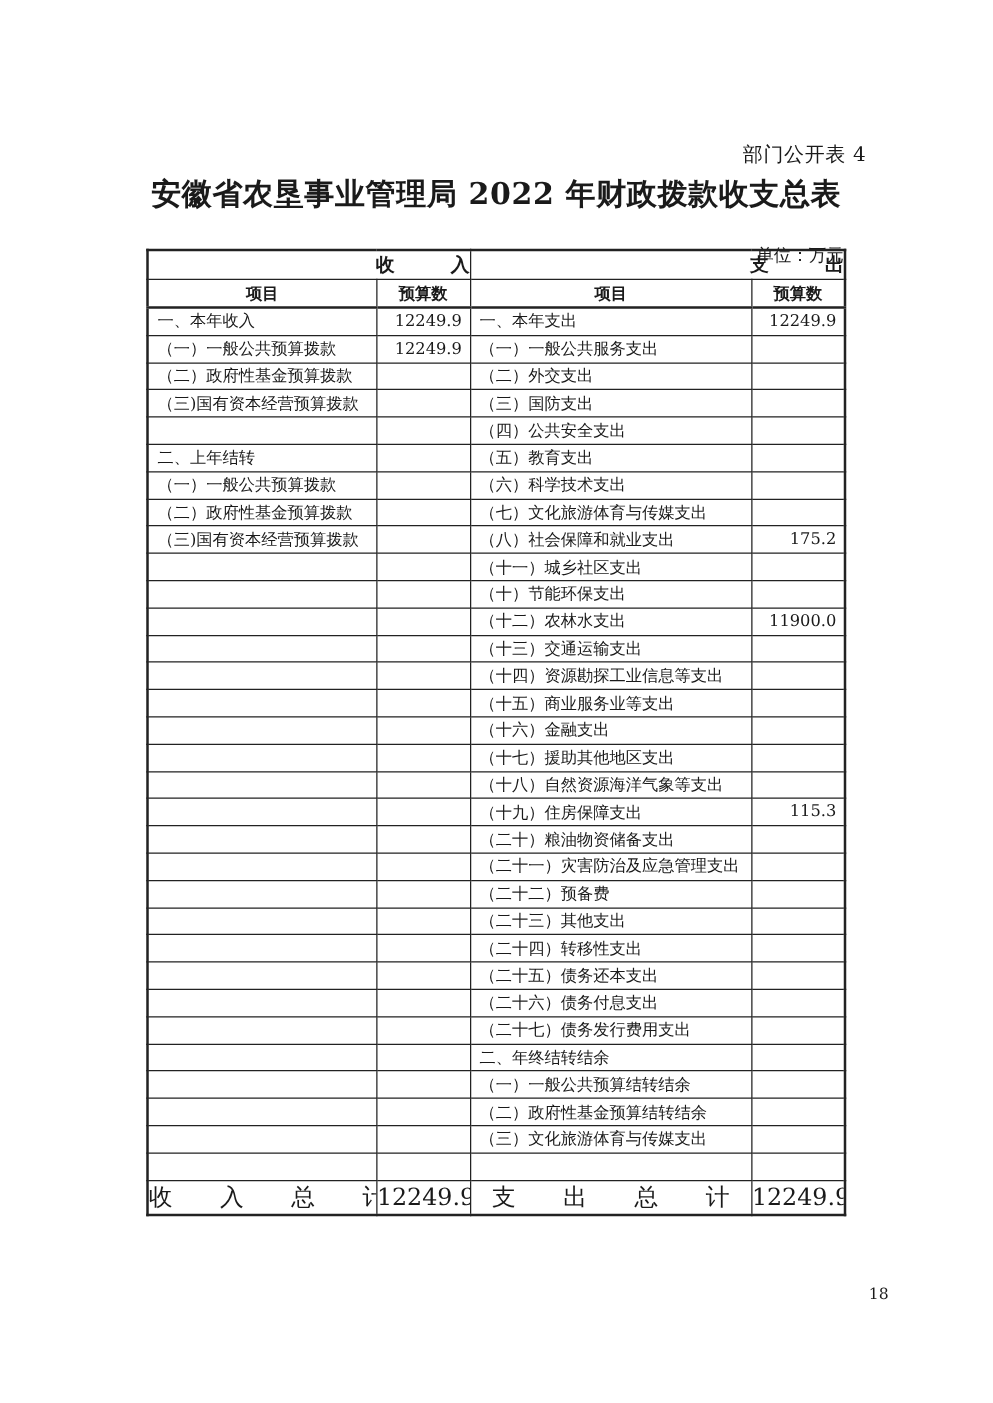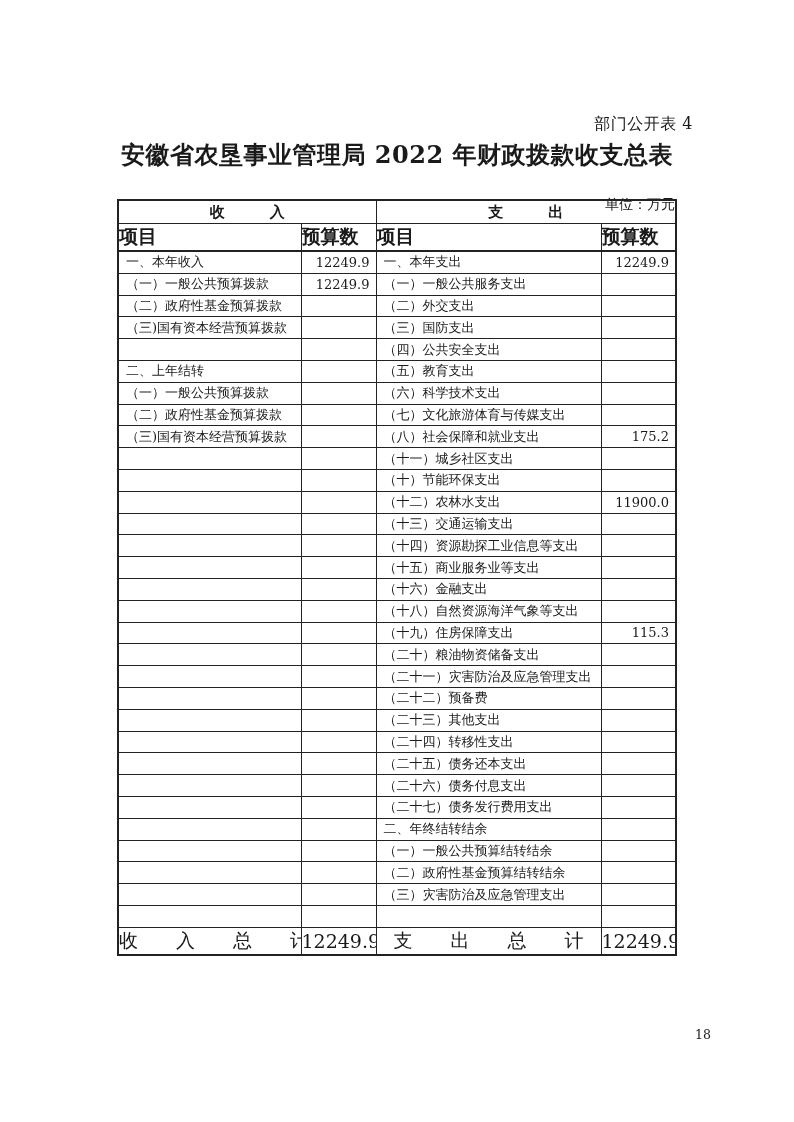--- a/index.html
+++ b/index.html
@@ -54,27 +54,27 @@
     padding: 0;
     white-space: nowrap;
     overflow: hidden;
     font-size: 13px;
     vertical-align: middle;
   }
   .hdr1 td {
     height: 22px;
     font-size: 15px;
     font-weight: bold;
-    text-align: center;
+    text-align: right;
   }
   .hdr2 td {
     height: 21px;
-    font-size: 19px;
+    font-size: 13px;
     font-weight: bold;
-    text-align: left;
+    text-align: center;
     border-bottom: 2px solid #222222;
   }
   .data-row td {
     height: 20.8px;
   }
   .budget-table td.item {
     text-align: left;
     padding-left: 7px;
   }
   .budget-table td.num {
@@ -218,20 +218,26 @@
   </tr>
         <tr class="data-row">
     <td class="item"></td>
     <td class="num"></td>
     <td class="item">（十六）金融支出</td>
     <td class="num"></td>
   </tr>
         <tr class="data-row">
     <td class="item"></td>
     <td class="num"></td>
+    <td class="item">（十七）援助其他地区支出</td>
+    <td class="num"></td>
+  </tr>
+        <tr class="data-row">
+    <td class="item"></td>
+    <td class="num"></td>
     <td class="item">（十八）自然资源海洋气象等支出</td>
     <td class="num"></td>
   </tr>
         <tr class="data-row">
     <td class="item"></td>
     <td class="num"></td>
     <td class="item">（十九）住房保障支出</td>
     <td class="num">115.3</td>
   </tr>
         <tr class="data-row">
@@ -296,21 +302,21 @@
   </tr>
         <tr class="data-row">
     <td class="item"></td>
     <td class="num"></td>
     <td class="item">（二）政府性基金预算结转结余</td>
     <td class="num"></td>
   </tr>
         <tr class="data-row">
     <td class="item"></td>
     <td class="num"></td>
-    <td class="item">（三）灾害防治及应急管理支出</td>
+    <td class="item">（三）文化旅游体育与传媒支出</td>
     <td class="num"></td>
   </tr>
         <tr class="data-row">
     <td class="item"></td>
     <td class="num"></td>
     <td class="item"></td>
     <td class="num"></td>
   </tr>
       </tbody>
     <tfoot>

